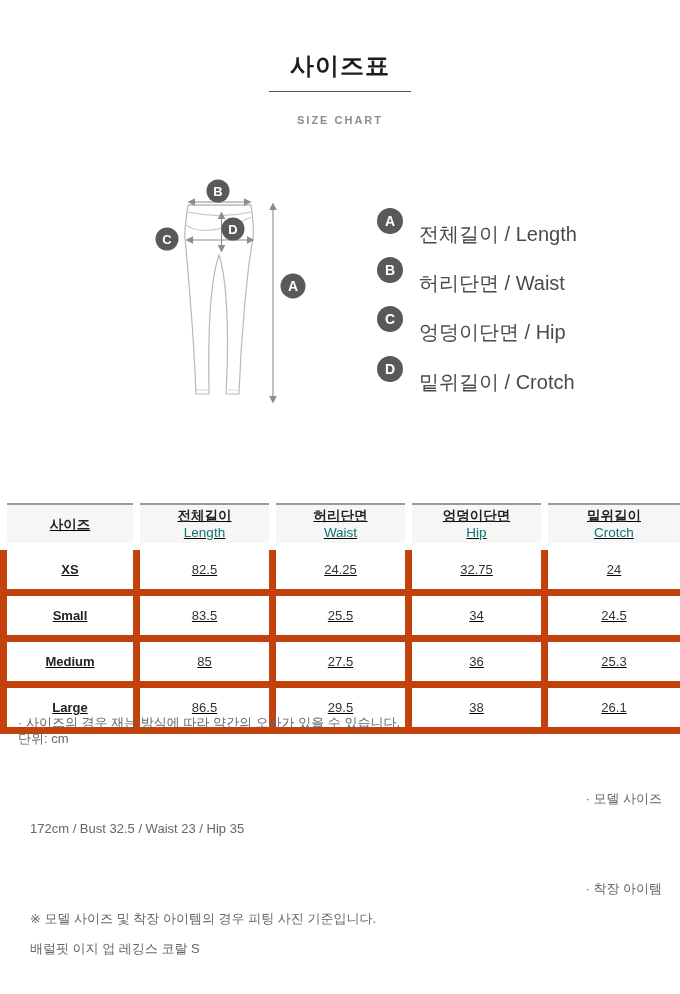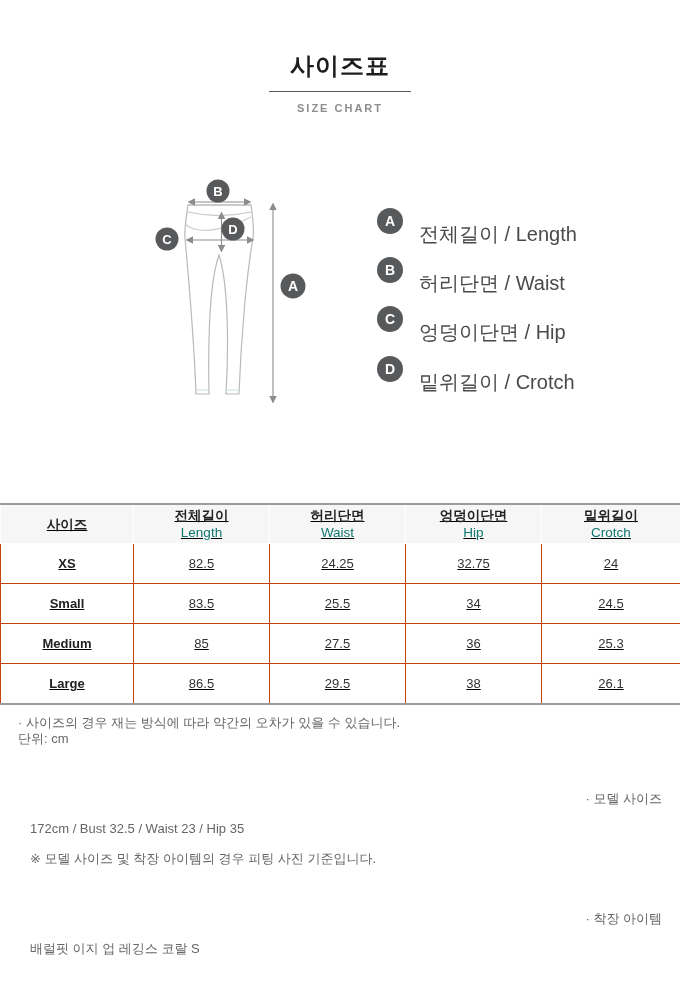--- a/index.html
+++ b/index.html
@@ -14,21 +14,21 @@
   .hdr{position:absolute;top:0;left:0;width:680px;text-align:center;}
   .hdr-title{
     position:absolute;top:50px;left:0;width:680px;
     font-size:24px;font-weight:700;color:#1c1c1c;letter-spacing:1px;
   }
   .hdr-line{
     position:absolute;top:91px;left:269px;width:142px;height:0;
     border-top:1.5px solid #5a5a5a;
   }
   .hdr-sub{
-    position:absolute;top:102px;left:0;width:680px;
+    position:absolute;top:114px;left:0;width:680px;
     font-size:11px;font-weight:600;color:#8d8d8d;letter-spacing:2px;
   }
   
   .fig-svg{position:absolute;left:130px;top:175px;width:200px;height:240px;}
   
   .legend{
     position:absolute;left:377px;top:196px;width:290px;
     list-style:none;margin:0;padding:0;
   }
   .legend li{display:flex;align-items:center;height:49.4px;}
@@ -40,21 +40,21 @@
   }
   .legend-label{font-size:20px;font-weight:500;color:#4a4a4a;white-space:nowrap;margin-top:27px;}
   
   .size-table{
     position:absolute;top:503px;left:0;width:680px;
     border-collapse:collapse;table-layout:fixed;
     border-top:2px solid #9b9b9b;border-bottom:2px solid #9b9b9b;text-decoration:underline;
   }
   .size-table th,.size-table td{
     text-align:center;vertical-align:middle;
-    border:1px solid #c2410c;
+    border:7px solid #c2410c;
   }
   .size-table th{
     background:#f6f6f6;height:36px;border-color:#ffffff;
     border-top:none;font-weight:400;
   }
   .size-table td{height:37px;font-size:13px;color:#333;}
   .size-table td.col-size{font-weight:700;color:#222;}
   .h-ko{display:block;font-size:13.5px;font-weight:700;color:#222;line-height:17px;}
   .h-en{display:block;font-size:13.5px;font-weight:400;color:#0f766e;line-height:17px;}
   .h-en:empty{display:none;}
@@ -196,18 +196,18 @@
         <td>26.1</td>
       </tr>
     </tbody>
   </table>
 
   <div class="notes">
     <p class="note-line mt-md">· 사이즈의 경우 재는 방식에 따라 약간의 오차가 있을 수 있습니다.</p>
     <p class="note-line">단위: cm</p>
     <p class="note-line mt-lg">· 모델 사이즈</p>
     <p class="note-line mt-sm indent">172cm / Bust 32.5 / Waist 23 / Hip 35</p>
+    <p class="note-line mt-lg">· 착장 아이템</p>
     <p class="note-line mt-sm indent">※ 모델 사이즈 및 착장 아이템의 경우 피팅 사진 기준입니다.</p>
-    <p class="note-line mt-lg">· 착장 아이템</p>
     <p class="note-line mt-sm indent">배럴핏 이지 업 레깅스 코랄 S</p>
   </div>
 
 </div>
 
 </body></html>

